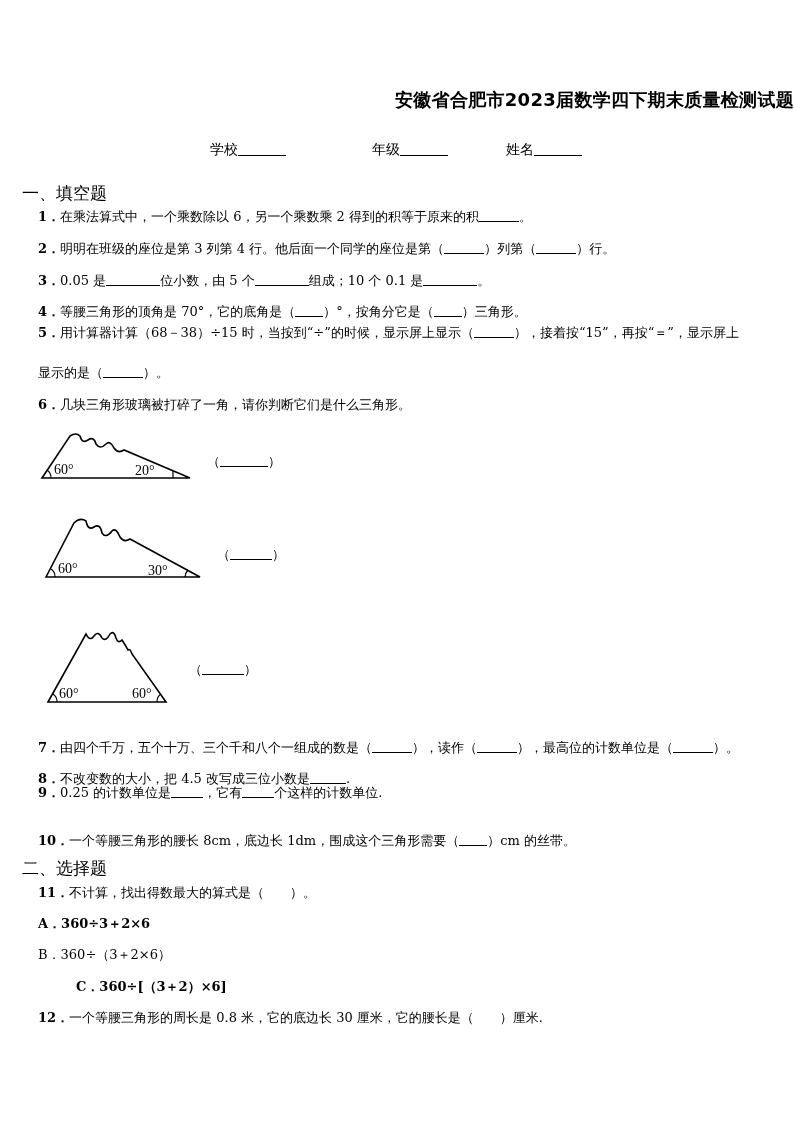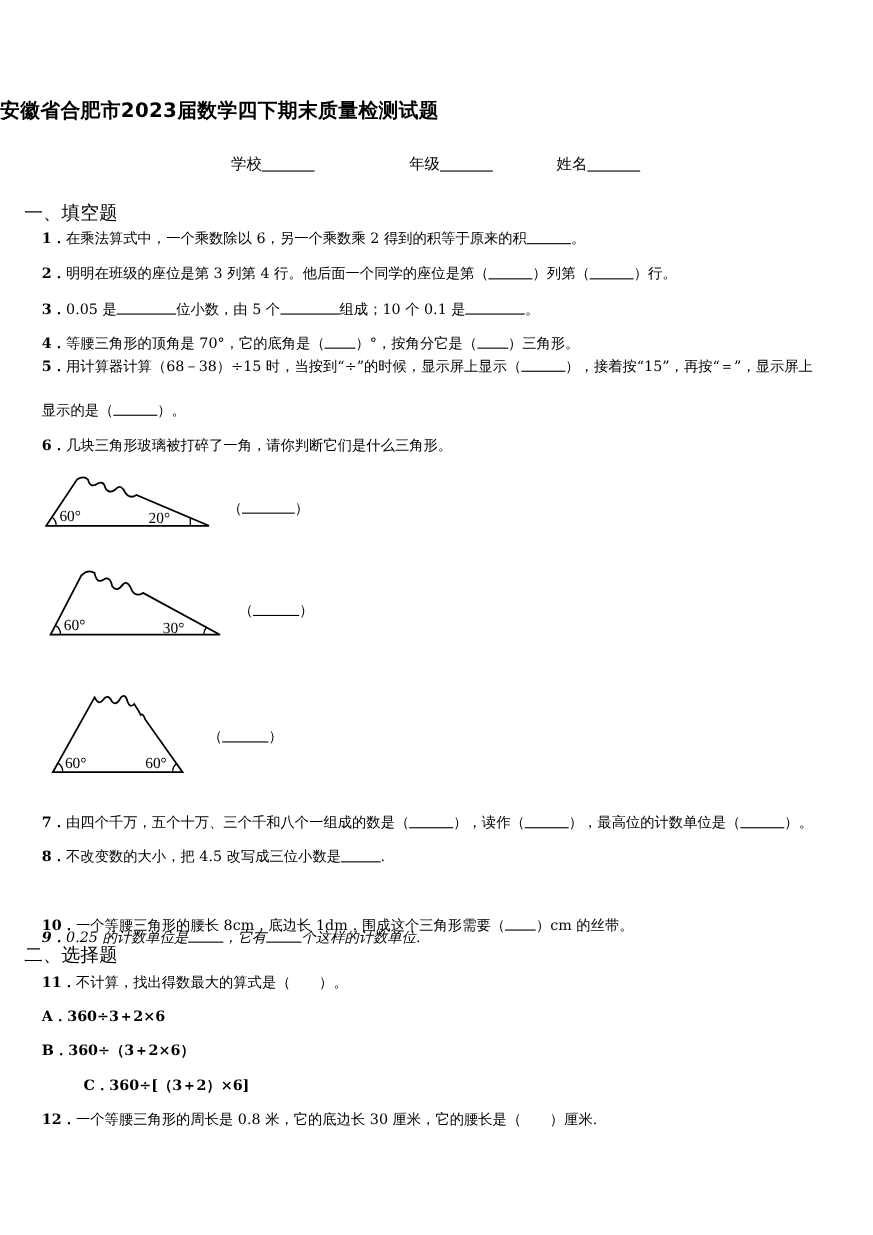--- a/index.html
+++ b/index.html
@@ -1,18 +1,18 @@
 <!DOCTYPE html>
 <html><head>
 <meta charset="utf-8">
 <style>
   html, body { margin: 0; padding: 0; background: #ffffff; }
   body { width: 794px; height: 1123px; position: relative; overflow: hidden;
          font-family: "DejaVu Serif", "Liberation Serif", serif; color: #000; }
-  .title { position: absolute; top: 88px; left: 0; width: 794px; text-align: left;
+  .title { position: absolute; top: 88px; left: 0; width: 794px; text-align: right;
            font-family: "DejaVu Sans", "Liberation Sans", sans-serif; font-weight: bold;
            font-size: 18px; letter-spacing: 0.3px; }
   .info { position: absolute; top: 141px; font-size: 14px;
           font-family: "DejaVu Sans", "Liberation Sans", sans-serif; }
   .info .blank { display: inline-block; width: 48px; border-bottom: 1px solid #000; height: 13px; vertical-align: -2px; }
   .line { position: absolute; left: 38px; font-size: 13px; white-space: nowrap; text-align: right; }
   .line b { font-weight: bold; }
   .sec { position: absolute; left: 22px; font-size: 17px;
          font-family: "DejaVu Sans", "Liberation Sans", sans-serif; }
   .bl { display: inline-block; border-bottom: 1px solid #000; height: 12px; vertical-align: -1px; }
@@ -97,37 +97,37 @@
 </div>
 
 <div class="line" style="top:739px;">
   <b>7．</b><span>由四个千万，五个十万、三个千和八个一组成的数是（</span><span class="bl" style="width:40px;"></span><span>），读作（</span><span class="bl" style="width:40px;"></span><span>），最高位的计数单位是（</span><span class="bl" style="width:40px;"></span><span>）。</span>
 </div>
 
 <div class="line" style="top:770px;">
   <b>8．</b><span>不改变数的大小，把 4.5 改写成三位小数是</span><span class="bl" style="width:36px;"></span><span>.</span>
 </div>
 
-<div class="line" style="top:843px;font-style:italic;">
+<div class="line" style="top:784px;">
   <b>9．</b><span>0.25 的计数单位是</span><span class="bl" style="width:32px;"></span><span>，它有</span><span class="bl" style="width:32px;"></span><span>个这样的计数单位.</span>
 </div>
 
 <div class="line" style="top:832px;">
   <b>10．</b><span>一个等腰三角形的腰长 8cm，底边长 1dm，围成这个三角形需要（</span><span class="bl" style="width:28px;"></span><span>）cm 的丝带。</span>
 </div>
 
 <div class="sec" style="top:857px;">二、选择题</div>
 
 <div class="line" style="top:884px;">
   <b>11．</b><span>不计算，找出得数最大的算式是（　　）。</span>
 </div>
 <div class="line" style="top:915px; font-weight:bold;">
   <span>A．</span><span>360÷3＋2×6</span>
 </div>
-<div class="line" style="top:946px; font-weight:bold;">
+<div class="line" style="top:946px; font-weight:normal;">
   <span>B．</span><span>360÷（3＋2×6）</span>
 </div>
 <div class="line" style="top:978px; font-weight:bold;margin-left:38px;">
   <span>C．</span><span>360÷[（3＋2）×6]</span>
 </div>
 
 <div class="line" style="top:1009px;">
   <b>12．</b><span>一个等腰三角形的周长是 0.8 米，它的底边长 30 厘米，它的腰长是（　　）厘米.</span>
 </div>
 

